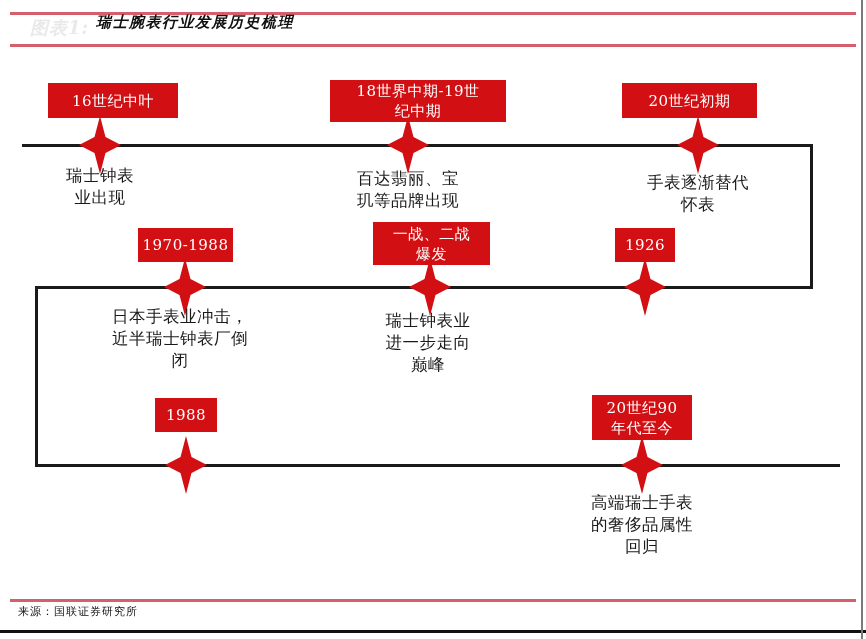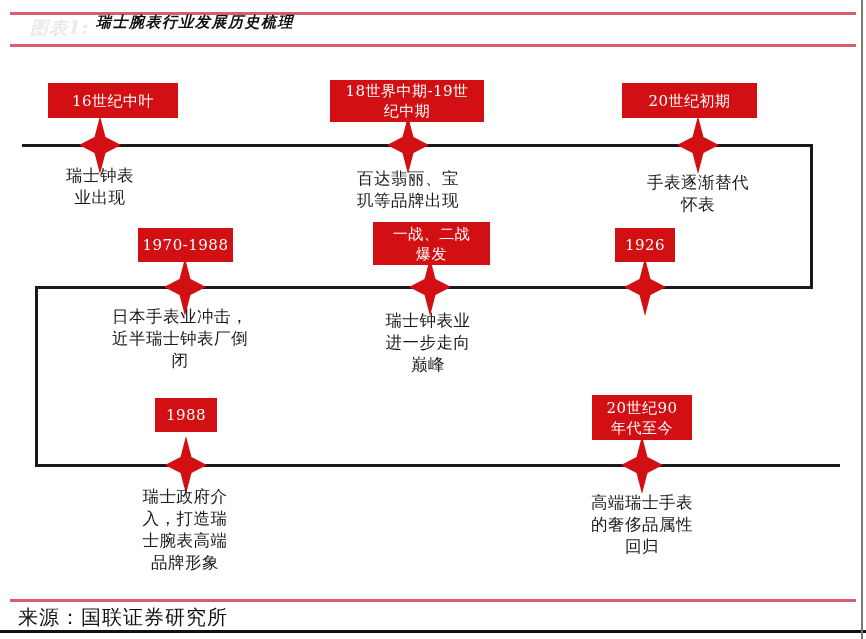--- a/index.html
+++ b/index.html
@@ -38,21 +38,21 @@
   .event-desc{
     position:absolute;width:220px;
     color:#1a1a1a;
     font-size:16.5px;line-height:22px;
     text-align:center;white-space:pre-line;
     letter-spacing:0.5px;
   }
   
   .source-text{
     position:absolute;left:18px;top:604px;
-    font-size:20px;color:#111111;letter-spacing:1px;
+    font-size:11px;color:#111111;letter-spacing:1px;
   }
   .bottom-rule{position:absolute;left:0;top:630px;width:866px;height:2.5px;background:#111111;}
   .right-border{position:absolute;left:861px;top:0;width:1.5px;height:639px;background:#7a7a7a;}
 </style>
 </head>
 <body>
 
 <div class="page">
 
   <div class="red-rule" style="top:12px;"></div>
@@ -66,21 +66,21 @@
   <div class="tl-line" style="left:35px;top:286px;width:3px;height:181px;"></div>
   <div class="tl-line" style="left:35px;top:464px;width:805px;height:3px;"></div>
 
   <div class="event-box" style="left:48px;top:83px;width:130px;height:35px;">16世纪中叶</div>
   <svg class="star" style="left:79px;top:116px;" viewBox="0 0 42 58">
     <polygon points="21,0 26.5,21 42,29 26.5,37 21,58 15.5,37 0,29 15.5,21" fill="#d20f12"></polygon>
   </svg>
   <div class="event-desc" style="left:-10px;top:165px;">瑞士钟表
 业出现</div>
 
-  <div class="event-box" style="left:330px;top:80px;width:154px;height:42px;">18世界中期-19世
+  <div class="event-box" style="left:330px;top:80px;width:176px;height:42px;">18世界中期-19世
 纪中期</div>
   <svg class="star" style="left:387px;top:116px;" viewBox="0 0 42 58">
     <polygon points="21,0 26.5,21 42,29 26.5,37 21,58 15.5,37 0,29 15.5,21" fill="#d20f12"></polygon>
   </svg>
   <div class="event-desc" style="left:298px;top:168px;">百达翡丽、宝
 玑等品牌出现</div>
 
   <div class="event-box" style="left:622px;top:83px;width:135px;height:35px;">20世纪初期</div>
   <svg class="star" style="left:677px;top:116px;" viewBox="0 0 42 58">
     <polygon points="21,0 26.5,21 42,29 26.5,37 21,58 15.5,37 0,29 15.5,21" fill="#d20f12"></polygon>
@@ -107,24 +107,20 @@
 
   <div class="event-box" style="left:615px;top:228px;width:60px;height:34px;">1926</div>
   <svg class="star" style="left:624px;top:258px;" viewBox="0 0 42 58">
     <polygon points="21,0 26.5,21 42,29 26.5,37 21,58 15.5,37 0,29 15.5,21" fill="#d20f12"></polygon>
   </svg>
 
   <div class="event-box" style="left:155px;top:398px;width:62px;height:34px;">1988</div>
   <svg class="star" style="left:165px;top:436px;" viewBox="0 0 42 58">
     <polygon points="21,0 26.5,21 42,29 26.5,37 21,58 15.5,37 0,29 15.5,21" fill="#d20f12"></polygon>
   </svg>
-  <div class="event-desc" style="left:75px;top:486px;">瑞士政府介
-入，打造瑞
-士腕表高端
-品牌形象</div>
 
   <div class="event-box" style="left:592px;top:395px;width:100px;height:45px;">20世纪90
 年代至今</div>
   <svg class="star" style="left:621px;top:436px;" viewBox="0 0 42 58">
     <polygon points="21,0 26.5,21 42,29 26.5,37 21,58 15.5,37 0,29 15.5,21" fill="#d20f12"></polygon>
   </svg>
   <div class="event-desc" style="left:532px;top:492px;font-family:Liberation Serif, serif;">高端瑞士手表
 的奢侈品属性
 回归</div>
 

